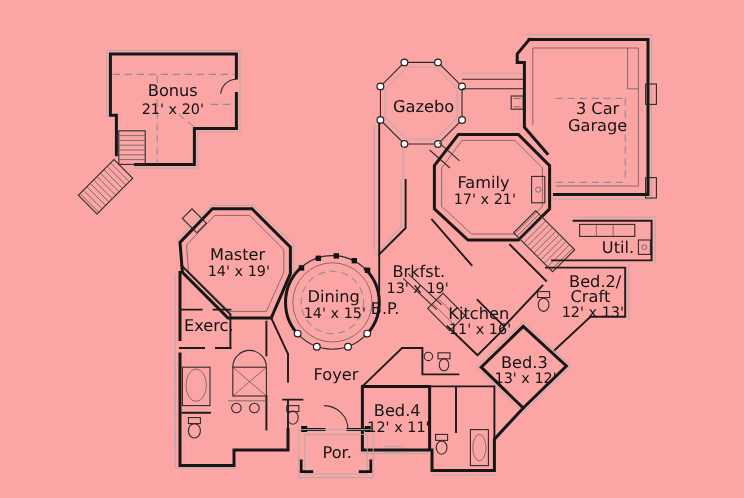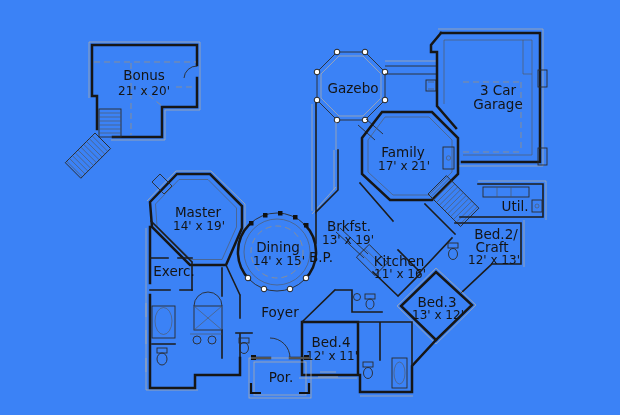--- a/index.html
+++ b/index.html
@@ -1,16 +1,16 @@
 <!DOCTYPE html>
 <html><head>
 <meta charset="utf-8">
 <style>
   html,body{margin:0;padding:0;background:#fff;}
-  .page{position:relative;width:620px;height:415px;background:#3b82f6;overflow:hidden;
+  .page{position:relative;width:620px;height:415px;background:#fca5a5;overflow:hidden;
         font-family:"DejaVu Sans",sans-serif;}
   svg{display:block}
   .w  {stroke:#161616;stroke-width:2.5;fill:none;stroke-linecap:square;stroke-linejoin:miter}
   .w2 {stroke:#1c1c1c;stroke-width:1.6;fill:none;stroke-linecap:square}
   .t  {stroke:#2a2a2a;stroke-width:.9;fill:none}
   .tt {stroke:#555;stroke-width:.6;fill:none}
   .g  {stroke:#ababab;stroke-width:.8;fill:none}
   .d  {stroke:#8e8e8e;stroke-width:.9;fill:none;stroke-dasharray:6 4}
   .lbl{font-size:13.5px;fill:#141414;text-anchor:middle}
   .dim{font-size:12px;fill:#141414;text-anchor:middle}

